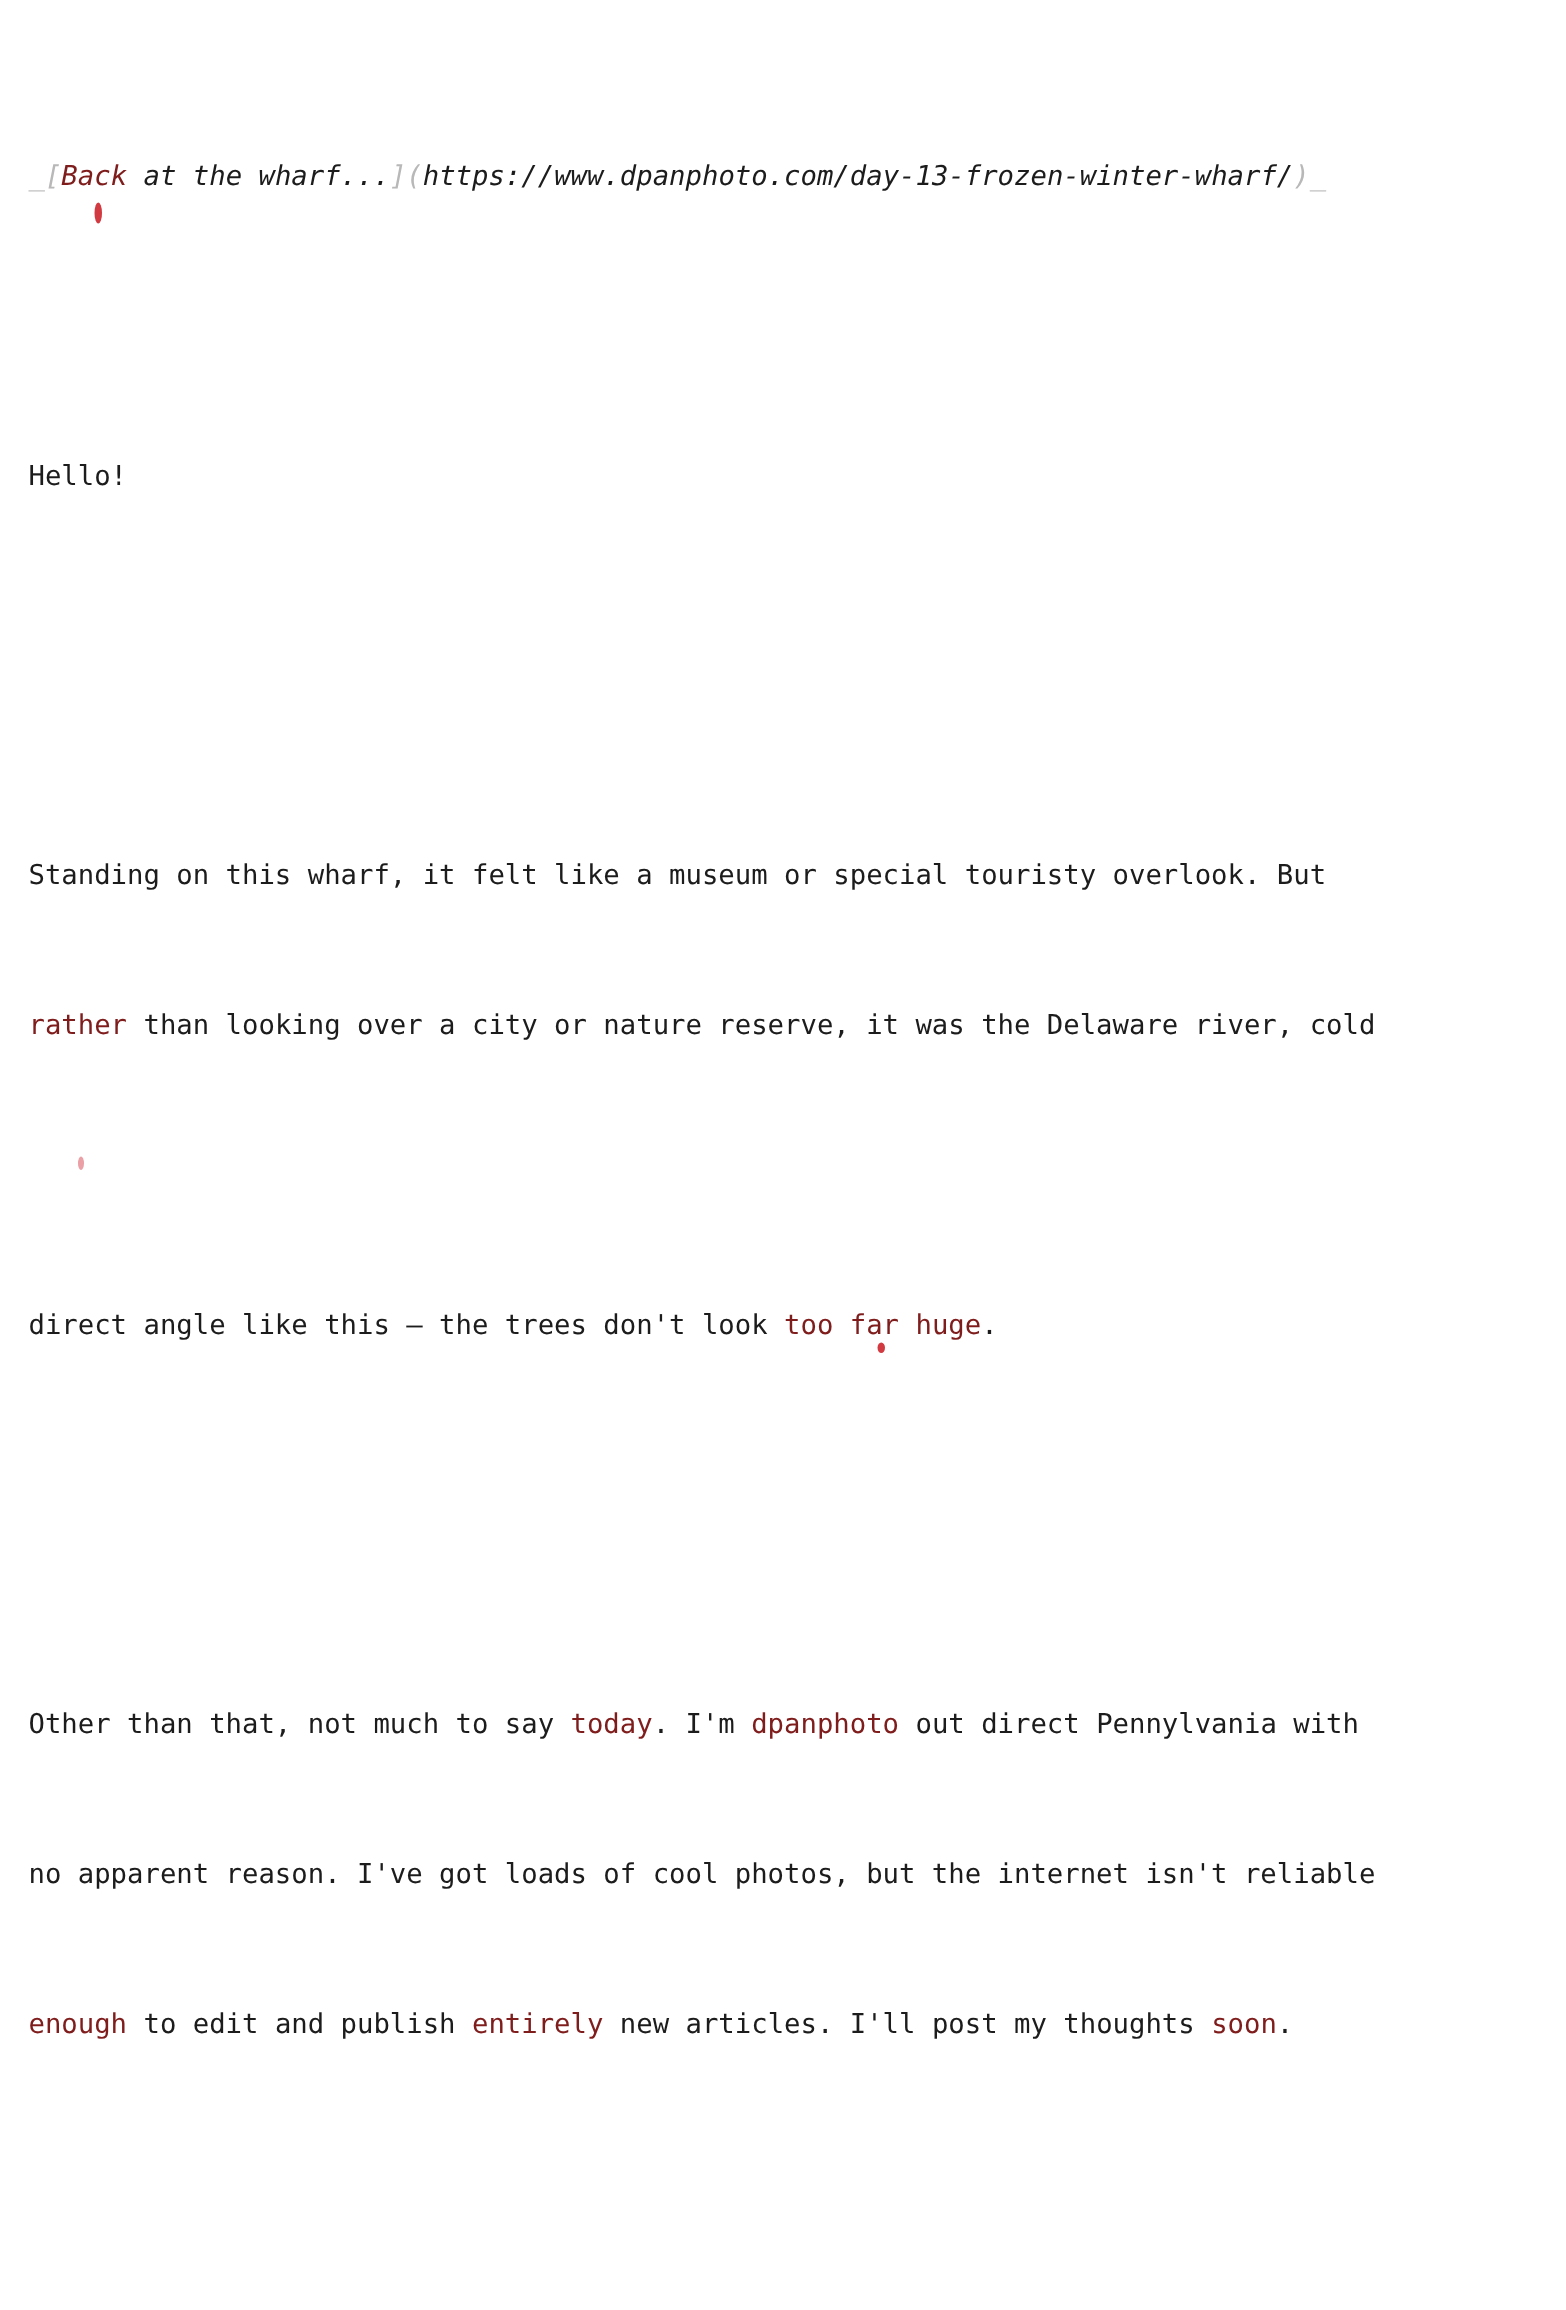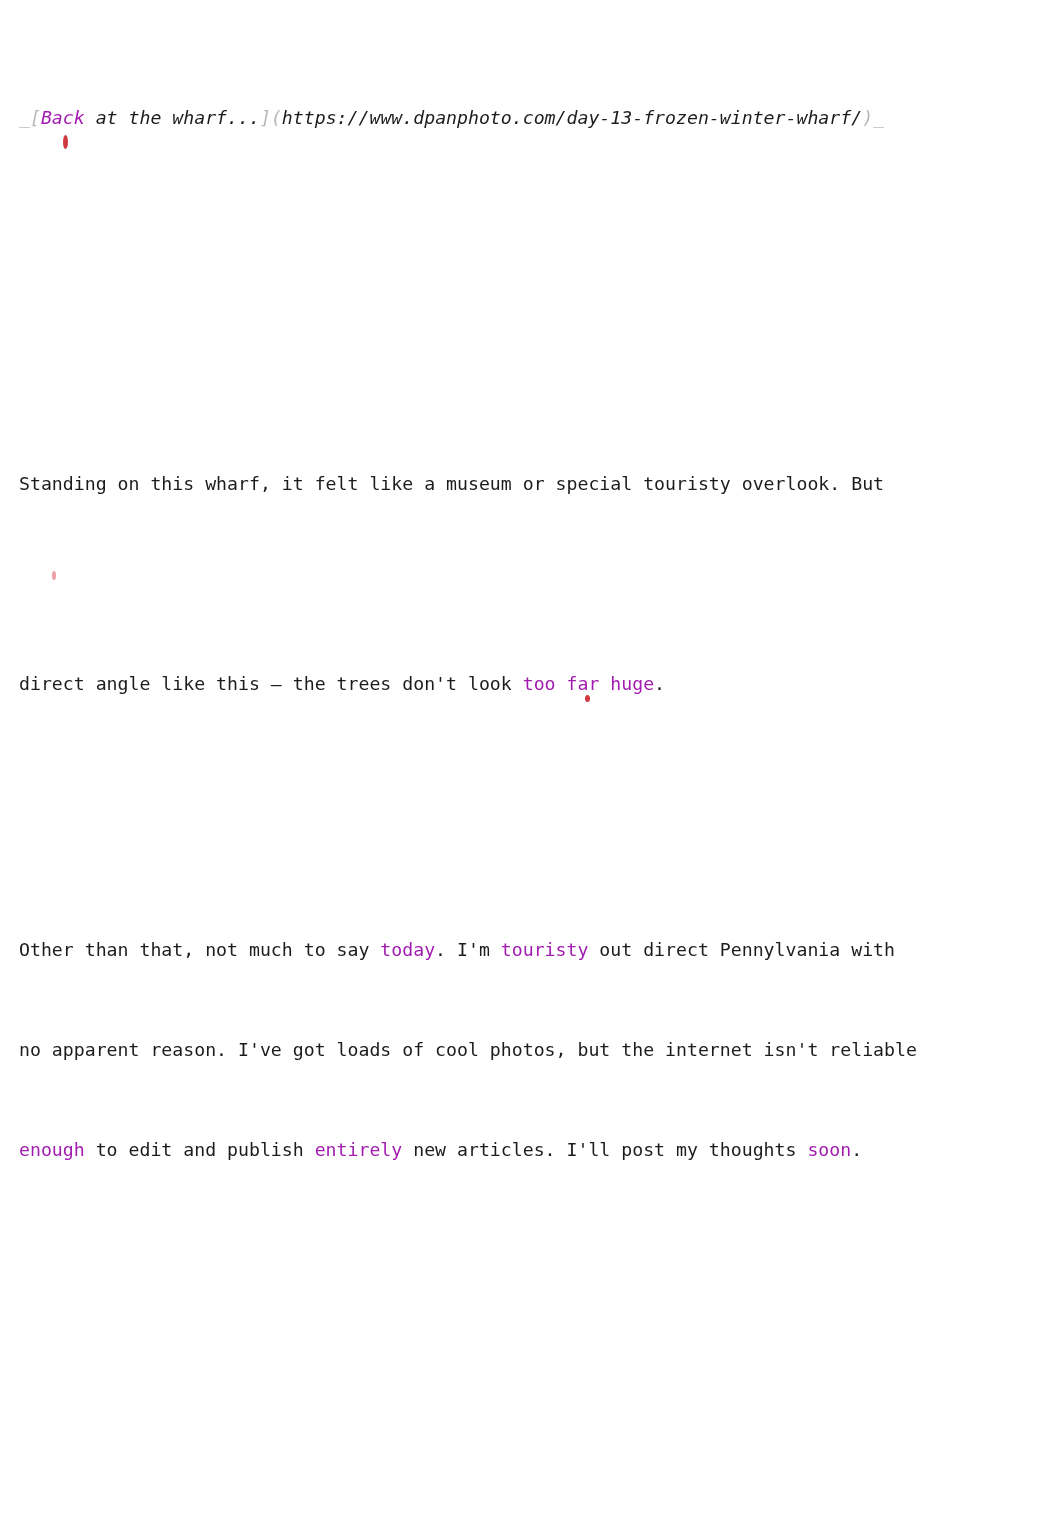--- a/index.html
+++ b/index.html
@@ -5,47 +5,49 @@
   html, body { margin: 0; padding: 0; background: #ffffff; }
   body { width: 1044px; height: 1540px; overflow: hidden; position: relative; }
   .editor {
     position: absolute; left: 19px; top: 1px; width: 1020px;
     font-family: "DejaVu Sans Mono", "Liberation Mono", monospace;
     font-size: 18.2px; line-height: 33.3px; color: #1c1c1c;
     letter-spacing: 0;
     white-space: pre;
   }
   .line { height: 33.3px; position: relative; }
-  .adv { color: #a21caf; }
+  .adv { color: #7f1d1d; }
   .mk { color: #b8b8b8; }
   .ital { font-style: italic; }
   .drop {
     position: absolute; width: 5px; height: 14px; border-radius: 50%;
     background: #d13a40;
   }
   .drop.small { width: 5px; height: 5px; }
   .drop.faint { background: #eaa0a4; }
 </style>
 </head>
 <body>
 
 <div class="editor">
 
   <div class="line"><span class="mk">_</span><span class="mk ital">[</span><span class="adv ital">Back</span><span class="ital"> at the wharf...</span><span class="mk ital">]</span><span class="mk ital">(</span><span class="ital">https://www.dpanphoto.com/day-13-frozen-winter-wharf/</span><span class="mk ital">)</span><span class="mk">_</span><span class="drop" style="left:44px;top:34px;"></span></div>
   <div class="line"></div>
+  <div class="line">Hello!</div>
   <div class="line"></div>
 
   
   <div class="line">Standing on this wharf, it felt like a museum or special touristy overlook. But</div>
+  <div class="line"><span class="adv">rather</span><span> than looking over a city or nature reserve, it was the Delaware river, cold</span></div>
   <div class="line"><span class="drop faint" style="left:33px;top:4px;width:4px;height:9px;"></span></div>
   <div class="line"><span>direct angle like this — the trees don't look </span><span class="adv">too far huge</span><span>.</span><span class="drop small" style="left:566px;top:28px;height:7px;"></span></div>
   <div class="line"></div>
 
   
-  <div class="line"><span>Other than that, not much to say </span><span class="adv">today</span><span>. I'm </span><span class="adv">touristy</span><span> out direct Pennylvania with</span></div>
+  <div class="line"><span>Other than that, not much to say </span><span class="adv">today</span><span>. I'm </span><span class="adv">dpanphoto</span><span> out direct Pennylvania with</span></div>
   <div class="line">no apparent reason. I've got loads of cool photos, but the internet isn't reliable</div>
   <div class="line"><span class="adv">enough</span><span> to edit and publish </span><span class="adv">entirely</span><span> new articles. I'll post my thoughts </span><span class="adv">soon</span><span>.</span></div>
   
 
   
   
   
   
   
   

